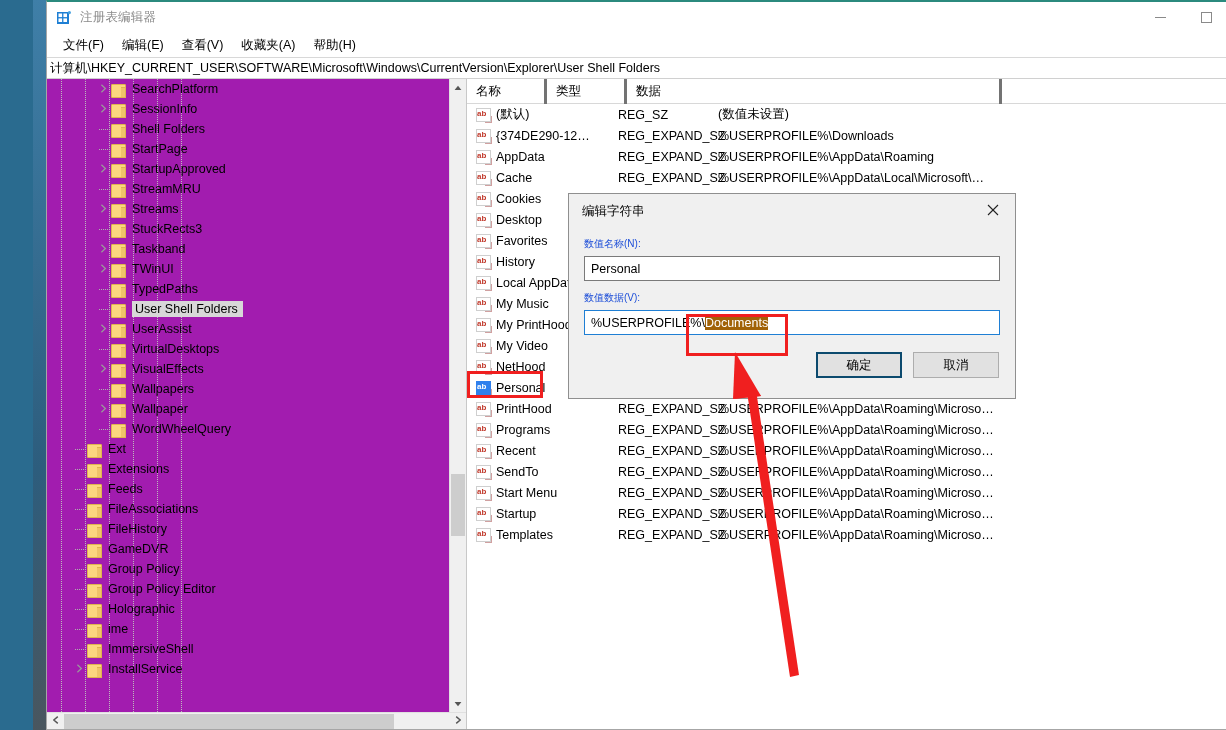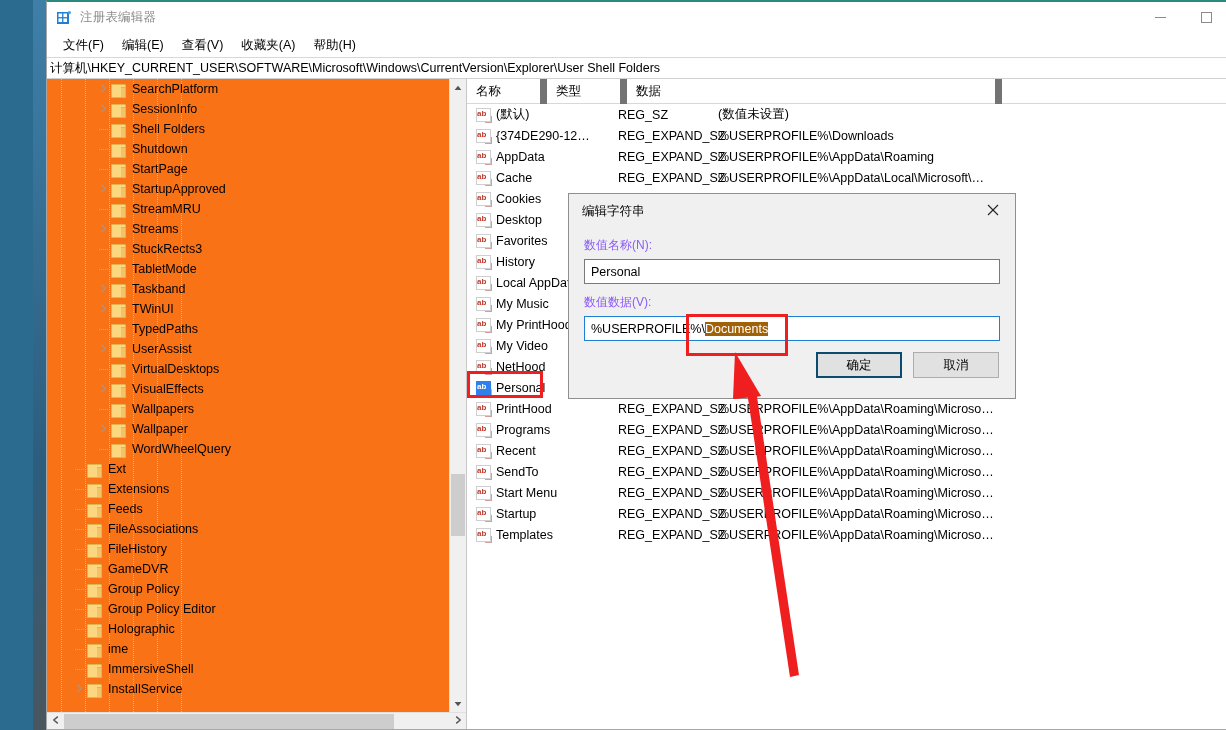--- a/index.html
+++ b/index.html
@@ -75,21 +75,21 @@
 
   
   .treepane {
     width: 420px; min-width:420px;
     border-right: 1px solid #c8c8c8;
     display:flex; flex-direction:column;
     background:#fff; position:relative;
   }
   .treescroll {
     flex:1; position:relative; overflow:hidden;
-    background:#f97316;
+    background:#a21caf;
   }
   .treelist { position:absolute; left:0; top:0; right:0; }
   .tnode {
     height: 20px; display:flex; align-items:center;
     font-size: 12.5px; color:#000; white-space:nowrap;
     position: relative;
   }
   .tnode .chev {
     width: 16px; text-align:center; color:#9a9a9a; font-size: 9px;
     display:inline-block; flex:0 0 16px;
@@ -145,21 +145,21 @@
 
   
   .listpane { flex:1; display:flex; flex-direction:column; background:#fff; position:relative; overflow:hidden;}
   .lheader {
     height:25px; min-height:25px; display:flex;
     border-bottom:1px solid #d8d8d8; background:#fff;
     font-size:12.5px; color:#000;
   }
   .lheader .hc {
     display:flex; align-items:center; padding-left:9px;
-    border-right:7px solid #737373; height:25px;
+    border-right:3px solid #737373; height:25px;
   }
   .lrows { flex:1; position:relative; }
   .lrow {
     height:21px; display:flex; align-items:center;
     font-size:12.5px; color:#000; white-space:nowrap;
   }
   .abicon {
     width:15px; height:14px; flex:0 0 15px; margin: 0 5px 0 9px;
     position:relative; background:#ffffff;
     border:1px solid #cfcfcf;
@@ -193,21 +193,21 @@
     height:34px; display:flex; align-items:center;
     padding-left:13px; font-size:12.5px; color:#000;
     background:#f0f0f0; position:relative;
   }
   .dlg-close {
     position:absolute; right:0; top:0; width:45px; height:32px;
     display:flex; align-items:center; justify-content:center;
     font-size:15px; color:#1a1a1a;
   }
   .dlg-body { padding: 5px 15px 0 15px; }
-  .dlg-label { font-size:12px; color:#8b5cf6; margin: 4px 0 5px 0; }
+  .dlg-label { font-size:10px; color:#1d4ed8; margin: 4px 0 5px 0; }
   .dlg-input {
     height:25px; background:#fff; border:1px solid #7a7a7a;
     display:flex; align-items:center; padding-left:6px;
     font-size:12.5px; color:#000;
   }
   .dlg-input.focused { border:1px solid #1f7fd4; }
   .sel-text { background:#a16207; color:#fff; }
   .dlg-buttons {
     position:absolute; right:16px; bottom:20px; display:flex; gap:11px;
   }
@@ -310,28 +310,20 @@
                 </span>
                 <span class="folder"></span>
                 <span class="tlabel">Shell Folders</span>
               </div>
               <div class="tnode">
                 <span style="display:inline-block;width:48px;flex:0 0 48px"></span>
                 <span class="dots">
                   <i></i>
                 </span>
                 <span class="folder"></span>
-                <span class="tlabel">Shutdown</span>
-              </div>
-              <div class="tnode">
-                <span style="display:inline-block;width:48px;flex:0 0 48px"></span>
-                <span class="dots">
-                  <i></i>
-                </span>
-                <span class="folder"></span>
                 <span class="tlabel">StartPage</span>
               </div>
               <div class="tnode">
                 <span style="display:inline-block;width:48px;flex:0 0 48px"></span>
                 <span class="chev"><svg width="7" height="9" viewBox="0 0 7 9">
                     <path d="M1.4 0.8 L5.4 4.5 L1.4 8.2" fill="none" stroke="#9a9a9a" stroke-width="1.2"></path>
                   </svg></span>
                 <span class="folder"></span>
                 <span class="tlabel">StartupApproved</span>
               </div>
@@ -354,28 +346,20 @@
               <div class="tnode">
                 <span style="display:inline-block;width:48px;flex:0 0 48px"></span>
                 <span class="dots">
                   <i></i>
                 </span>
                 <span class="folder"></span>
                 <span class="tlabel">StuckRects3</span>
               </div>
               <div class="tnode">
                 <span style="display:inline-block;width:48px;flex:0 0 48px"></span>
-                <span class="dots">
-                  <i></i>
-                </span>
-                <span class="folder"></span>
-                <span class="tlabel">TabletMode</span>
-              </div>
-              <div class="tnode">
-                <span style="display:inline-block;width:48px;flex:0 0 48px"></span>
                 <span class="chev"><svg width="7" height="9" viewBox="0 0 7 9">
                     <path d="M1.4 0.8 L5.4 4.5 L1.4 8.2" fill="none" stroke="#9a9a9a" stroke-width="1.2"></path>
                   </svg></span>
                 <span class="folder"></span>
                 <span class="tlabel">Taskband</span>
               </div>
               <div class="tnode">
                 <span style="display:inline-block;width:48px;flex:0 0 48px"></span>
                 <span class="chev"><svg width="7" height="9" viewBox="0 0 7 9">
                     <path d="M1.4 0.8 L5.4 4.5 L1.4 8.2" fill="none" stroke="#9a9a9a" stroke-width="1.2"></path>
@@ -383,20 +367,28 @@
                 <span class="folder"></span>
                 <span class="tlabel">TWinUI</span>
               </div>
               <div class="tnode">
                 <span style="display:inline-block;width:48px;flex:0 0 48px"></span>
                 <span class="dots">
                   <i></i>
                 </span>
                 <span class="folder"></span>
                 <span class="tlabel">TypedPaths</span>
+              </div>
+              <div class="tnode selected">
+                <span style="display:inline-block;width:48px;flex:0 0 48px"></span>
+                <span class="dots">
+                  <i></i>
+                </span>
+                <span class="folder"></span>
+                <span class="tlabel">User Shell Folders</span>
               </div>
               <div class="tnode">
                 <span style="display:inline-block;width:48px;flex:0 0 48px"></span>
                 <span class="chev"><svg width="7" height="9" viewBox="0 0 7 9">
                     <path d="M1.4 0.8 L5.4 4.5 L1.4 8.2" fill="none" stroke="#9a9a9a" stroke-width="1.2"></path>
                   </svg></span>
                 <span class="folder"></span>
                 <span class="tlabel">UserAssist</span>
               </div>
               <div class="tnode">

